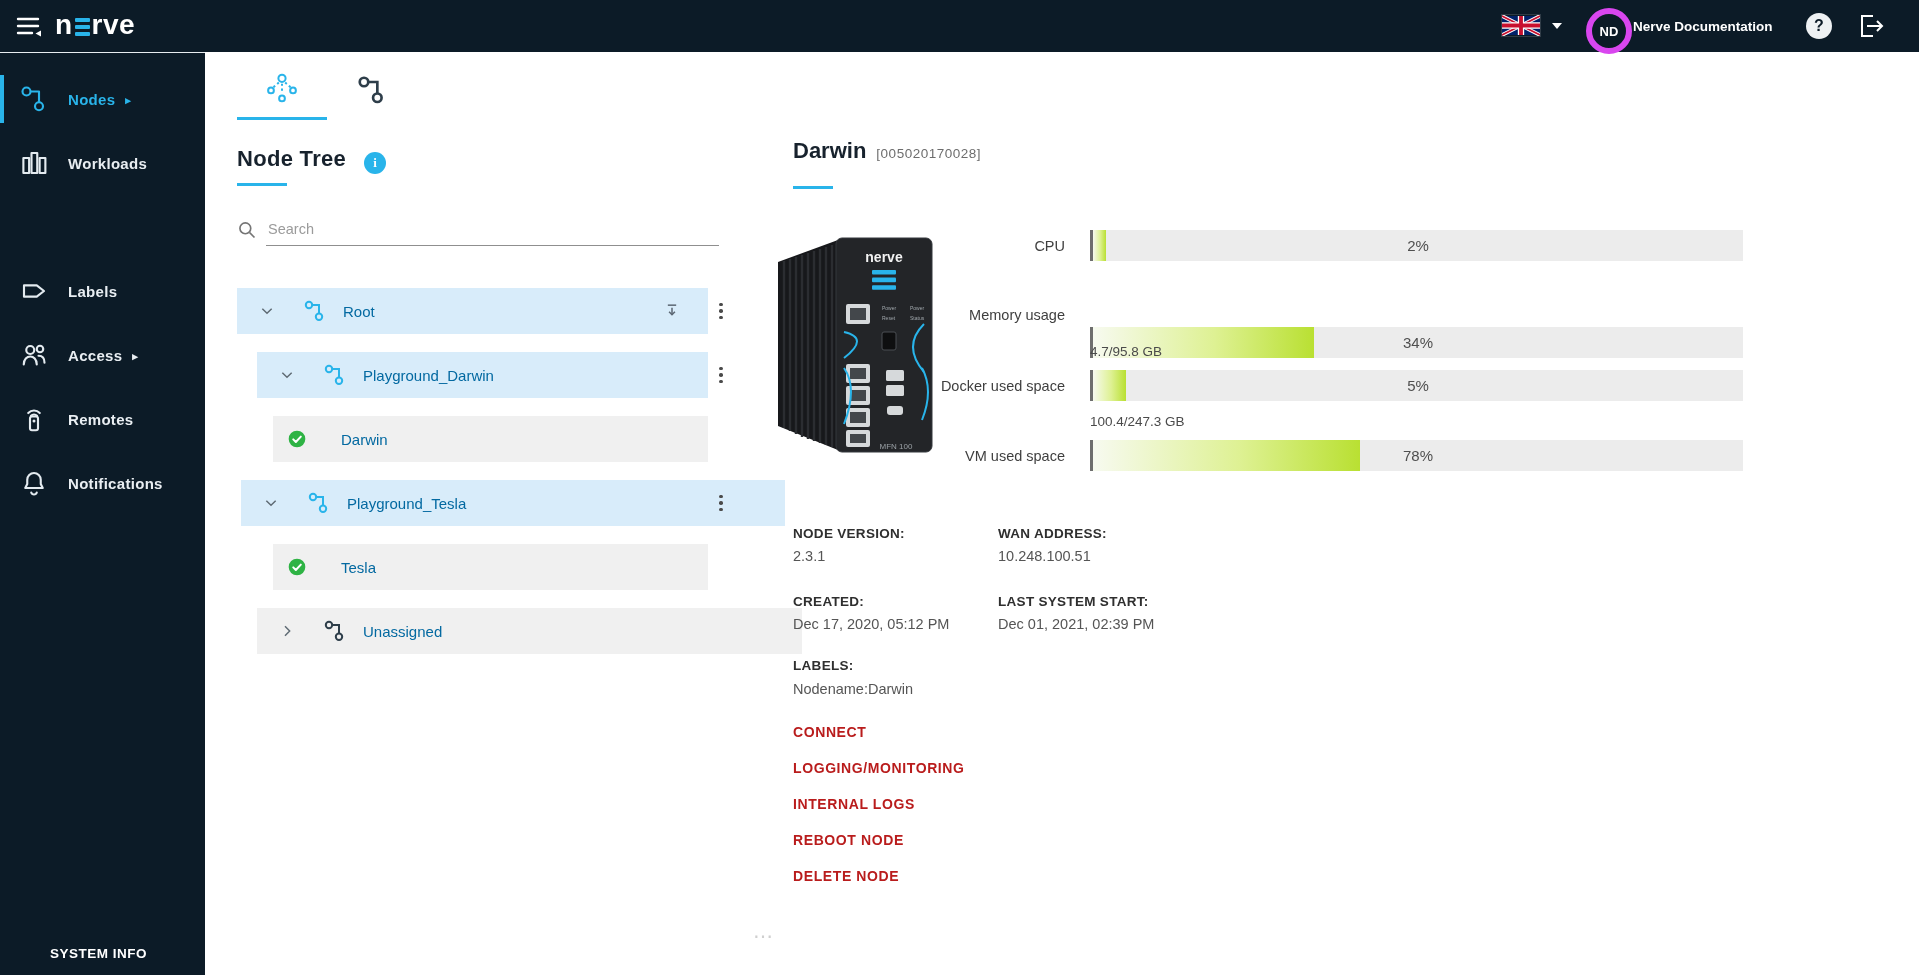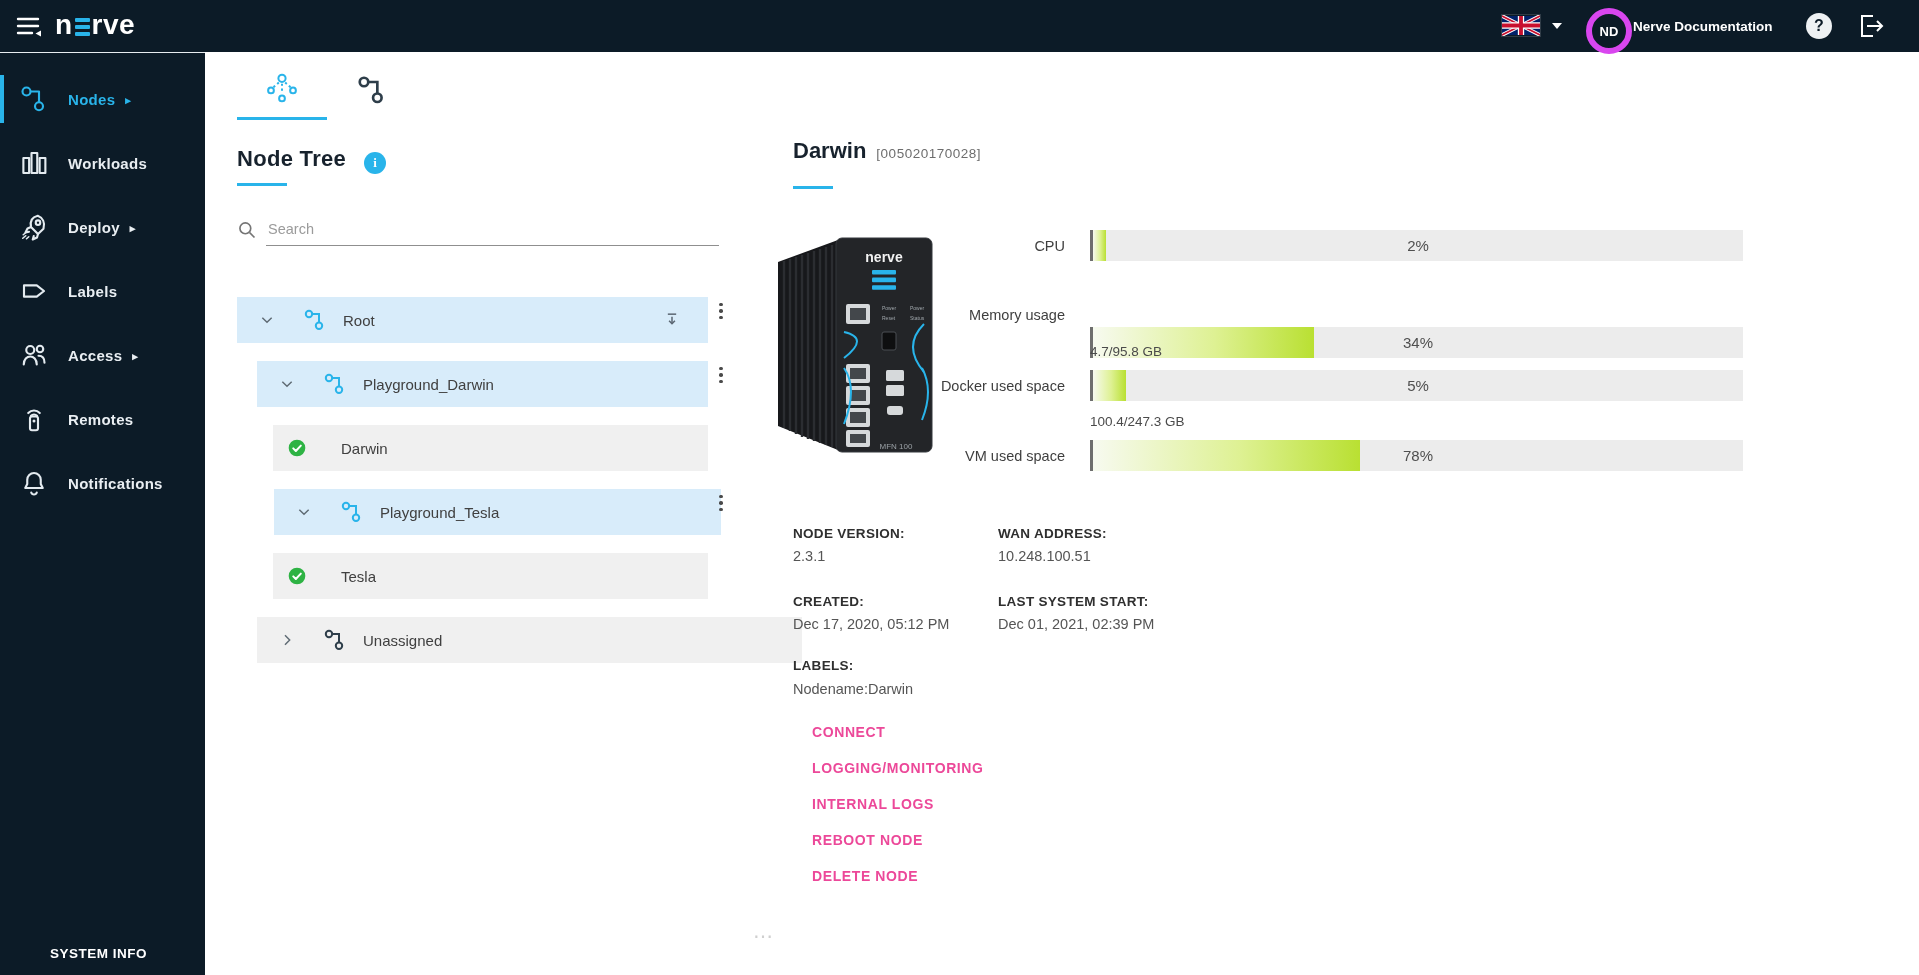--- a/index.html
+++ b/index.html
@@ -48,33 +48,33 @@
   .page-title{position:absolute;left:237px;top:146px;font-size:22px;font-weight:bold;color:#17222d;letter-spacing:.3px;}
   .title-underline{position:absolute;left:237px;top:183px;width:50px;height:3px;background:#29b4ea;}
   .info-badge{position:absolute;left:364px;top:152px;width:22px;height:22px;border-radius:50%;background:#29b4ea;
         color:#fff;font-size:13px;font-weight:bold;font-family:"Liberation Serif",serif;
         display:flex;align-items:center;justify-content:center;cursor:pointer;}
   .search-ic{position:absolute;left:237px;top:220px;width:20px;height:20px;}
   .search-input{position:absolute;left:266px;top:213px;width:449px;height:30px;border:none;outline:none;
         border-bottom:1px solid #8f8f8f;font-size:14.5px;color:#333;font-family:"Liberation Sans",sans-serif;background:transparent;}
   .search-input::placeholder{color:#9b9b9b;}
 
-  .trow{position:absolute;height:46px;display:flex;align-items:center;font-size:15px;color:#404040;cursor:pointer;margin-top:9px;}
+  .trow{position:absolute;height:46px;display:flex;align-items:center;font-size:15px;color:#0369a1;cursor:pointer;}
   .trow.sel{background:#d8ecfa;} .trow.plain{background:#f0f0f0;}
   .trow .tw{margin-left:22px;width:16px;height:16px;flex:0 0 16px;}
   .trow .nico{margin-left:28px;width:24px;height:24px;flex:0 0 24px;}
   .trow .tlabel{margin-left:16px;}
   .trow .check{margin-left:14px;width:20px;height:20px;flex:0 0 20px;}
   .trow .tlabel2{margin-left:34px;}
   .row-tool{position:absolute;right:26px;top:13px;width:20px;height:20px;cursor:pointer;}
   .kebab{position:absolute;left:711px;width:20px;height:46px;display:flex;flex-direction:column;
         align-items:center;justify-content:center;gap:3px;cursor:pointer;}
   .kebab i{width:3.5px;height:3.5px;border-radius:50%;background:#4a4a4a;display:block;}
   .r0{top:288px;left:237px;width:471px;} .r1{top:352px;left:257px;width:451px;}
-  .r2{top:416px;left:273px;width:435px;} .r3{top:480px;left:274px;width:447px;}
+  .r2{top:416px;left:273px;width:435px;} .r3{top:480px;left:241px;width:544px;}
   .r4{top:544px;left:273px;width:435px;} .r5{top:608px;left:257px;width:545px;}
   .k0{top:288px;} .k1{top:352px;} .k3{top:480px;}
 
   
   .dtitle{position:absolute;left:793px;top:138px;font-size:22px;font-weight:bold;color:#17222d;}
   .dserial{font-size:13.5px;font-weight:normal;color:#6d6d6d;margin-left:10px;letter-spacing:.5px;}
   .dunderline{position:absolute;left:793px;top:186px;width:40px;height:3px;background:#29b4ea;}
   .device{position:absolute;left:770px;top:228px;width:168px;height:234px;}
 
   .glabel{position:absolute;left:885px;width:180px;height:31px;display:flex;align-items:center;justify-content:flex-end;
@@ -86,22 +86,22 @@
   .b0{top:230px;} .b1{top:299px;margin-top:28px;} .b2{top:370px;} .b3{top:440px;}
   .fill{position:absolute;left:0;top:0;bottom:0;
         background:linear-gradient(to right,#f7faf0 0%,#def193 55%,#b9e032 100%);}
   .pct{position:absolute;left:0;width:100%;text-align:center;line-height:31px;font-size:15px;color:#4f4f4f;}
 
   .flabel{position:absolute;font-size:13.5px;font-weight:bold;color:#2f2f2f;letter-spacing:.3px;}
   .fvalue{position:absolute;font-size:14.5px;color:#555;}
   .c1{left:793px;} .c2{left:998px;}
   .fr1l{top:526px;} .fr1v{top:548px;} .fr2l{top:594px;} .fr2v{top:616px;} .fr3l{top:658px;} .fr3v{top:681px;}
 
-  .action{position:absolute;left:812px;font-size:14px;font-weight:bold;letter-spacing:.6px;
-        color:#ec4899;cursor:pointer;}
+  .action{position:absolute;left:793px;font-size:14px;font-weight:bold;letter-spacing:.6px;
+        color:#b91c1c;cursor:pointer;}
   .a0{top:724px;} .a1{top:760px;} .a2{top:796px;} .a3{top:832px;} .a4{top:868px;}
 
   .drag-dots{position:absolute;left:753px;top:924px;color:#cfcfcf;font-size:20px;letter-spacing:2px;cursor:pointer;}
 </style>
 </head>
 <body>
 
 <div id="app">
 
   <div class="topbar">
@@ -161,32 +161,20 @@
       <span class="ic">
         <svg width="30" height="30" viewBox="0 0 24 24">
           <rect x="3.5" y="8" width="4.6" height="12"></rect>
             <rect x="10" y="4" width="4.6" height="16"></rect>
             <rect x="16.5" y="8" width="4.6" height="12"></rect>
         </svg>
       </span>
       <span class="lbl">Workloads</span>
     </div>
 
-    <div class="side-item expandable" style="top:148px">
-      <span class="ic">
-        <svg width="30" height="30" viewBox="0 0 24 24">
-          <path d="M15,3 C19,4.6 21,8.5 19.6,13.4 L15.2,17.6 L9.6,12 C8.6,7 10.8,4 15,3 Z"></path>
-          <circle cx="15.2" cy="8.5" r="1.8"></circle>
-          <path d="M9.6,12 L6.8,13.2 L5.2,16.4 L8,15.8"></path>
-          <path d="M15.2,17.6 L14.4,20.4 L11,22 L11.8,19.2"></path>
-          <path d="M3.4,18.2 L6.2,15.8 M3,21 L5.4,19 M6,21.4 L7.8,19.8" stroke-width="1.3"></path>
-        </svg>
-      </span>
-      <span class="lbl">Deploy</span>
-    </div>
 
     <div class="side-item" style="top:212px">
       <span class="ic">
         <svg width="30" height="30" viewBox="0 0 24 24">
           <path d="M4,7.5 H14.2 L20,12 L14.2,16.5 H4 Z"></path>
         </svg>
       </span>
       <span class="lbl">Labels</span>
     </div>
 

